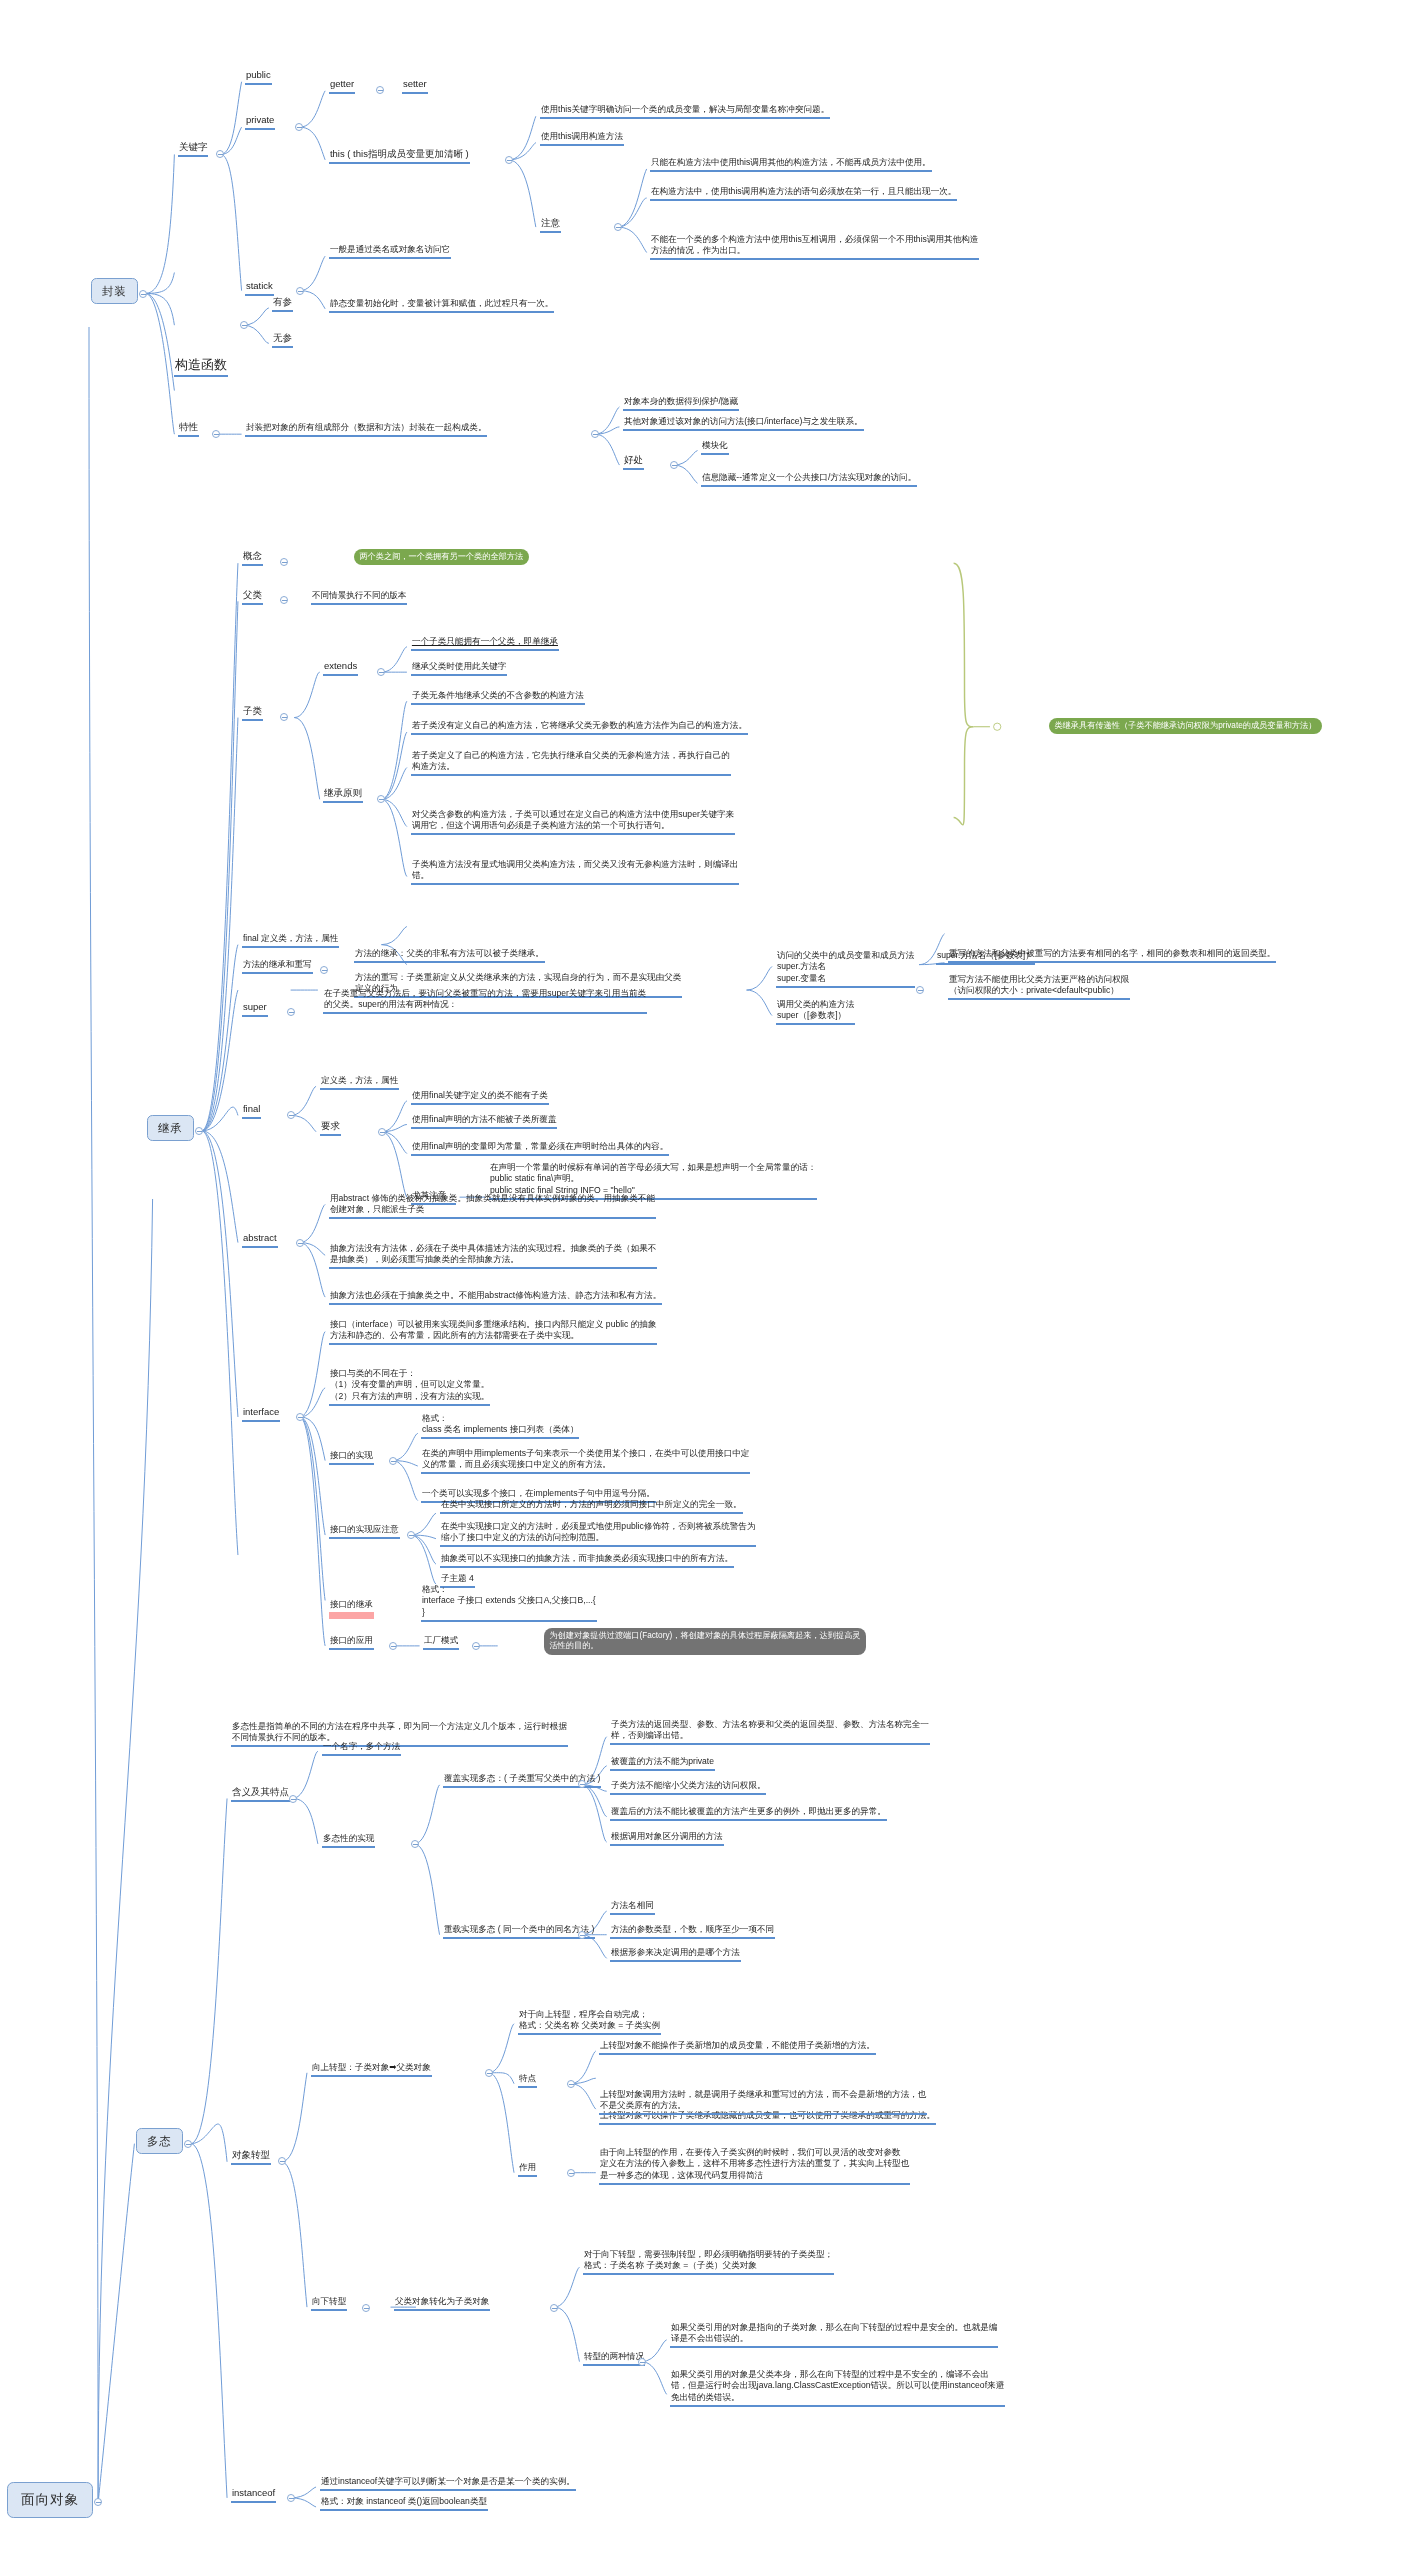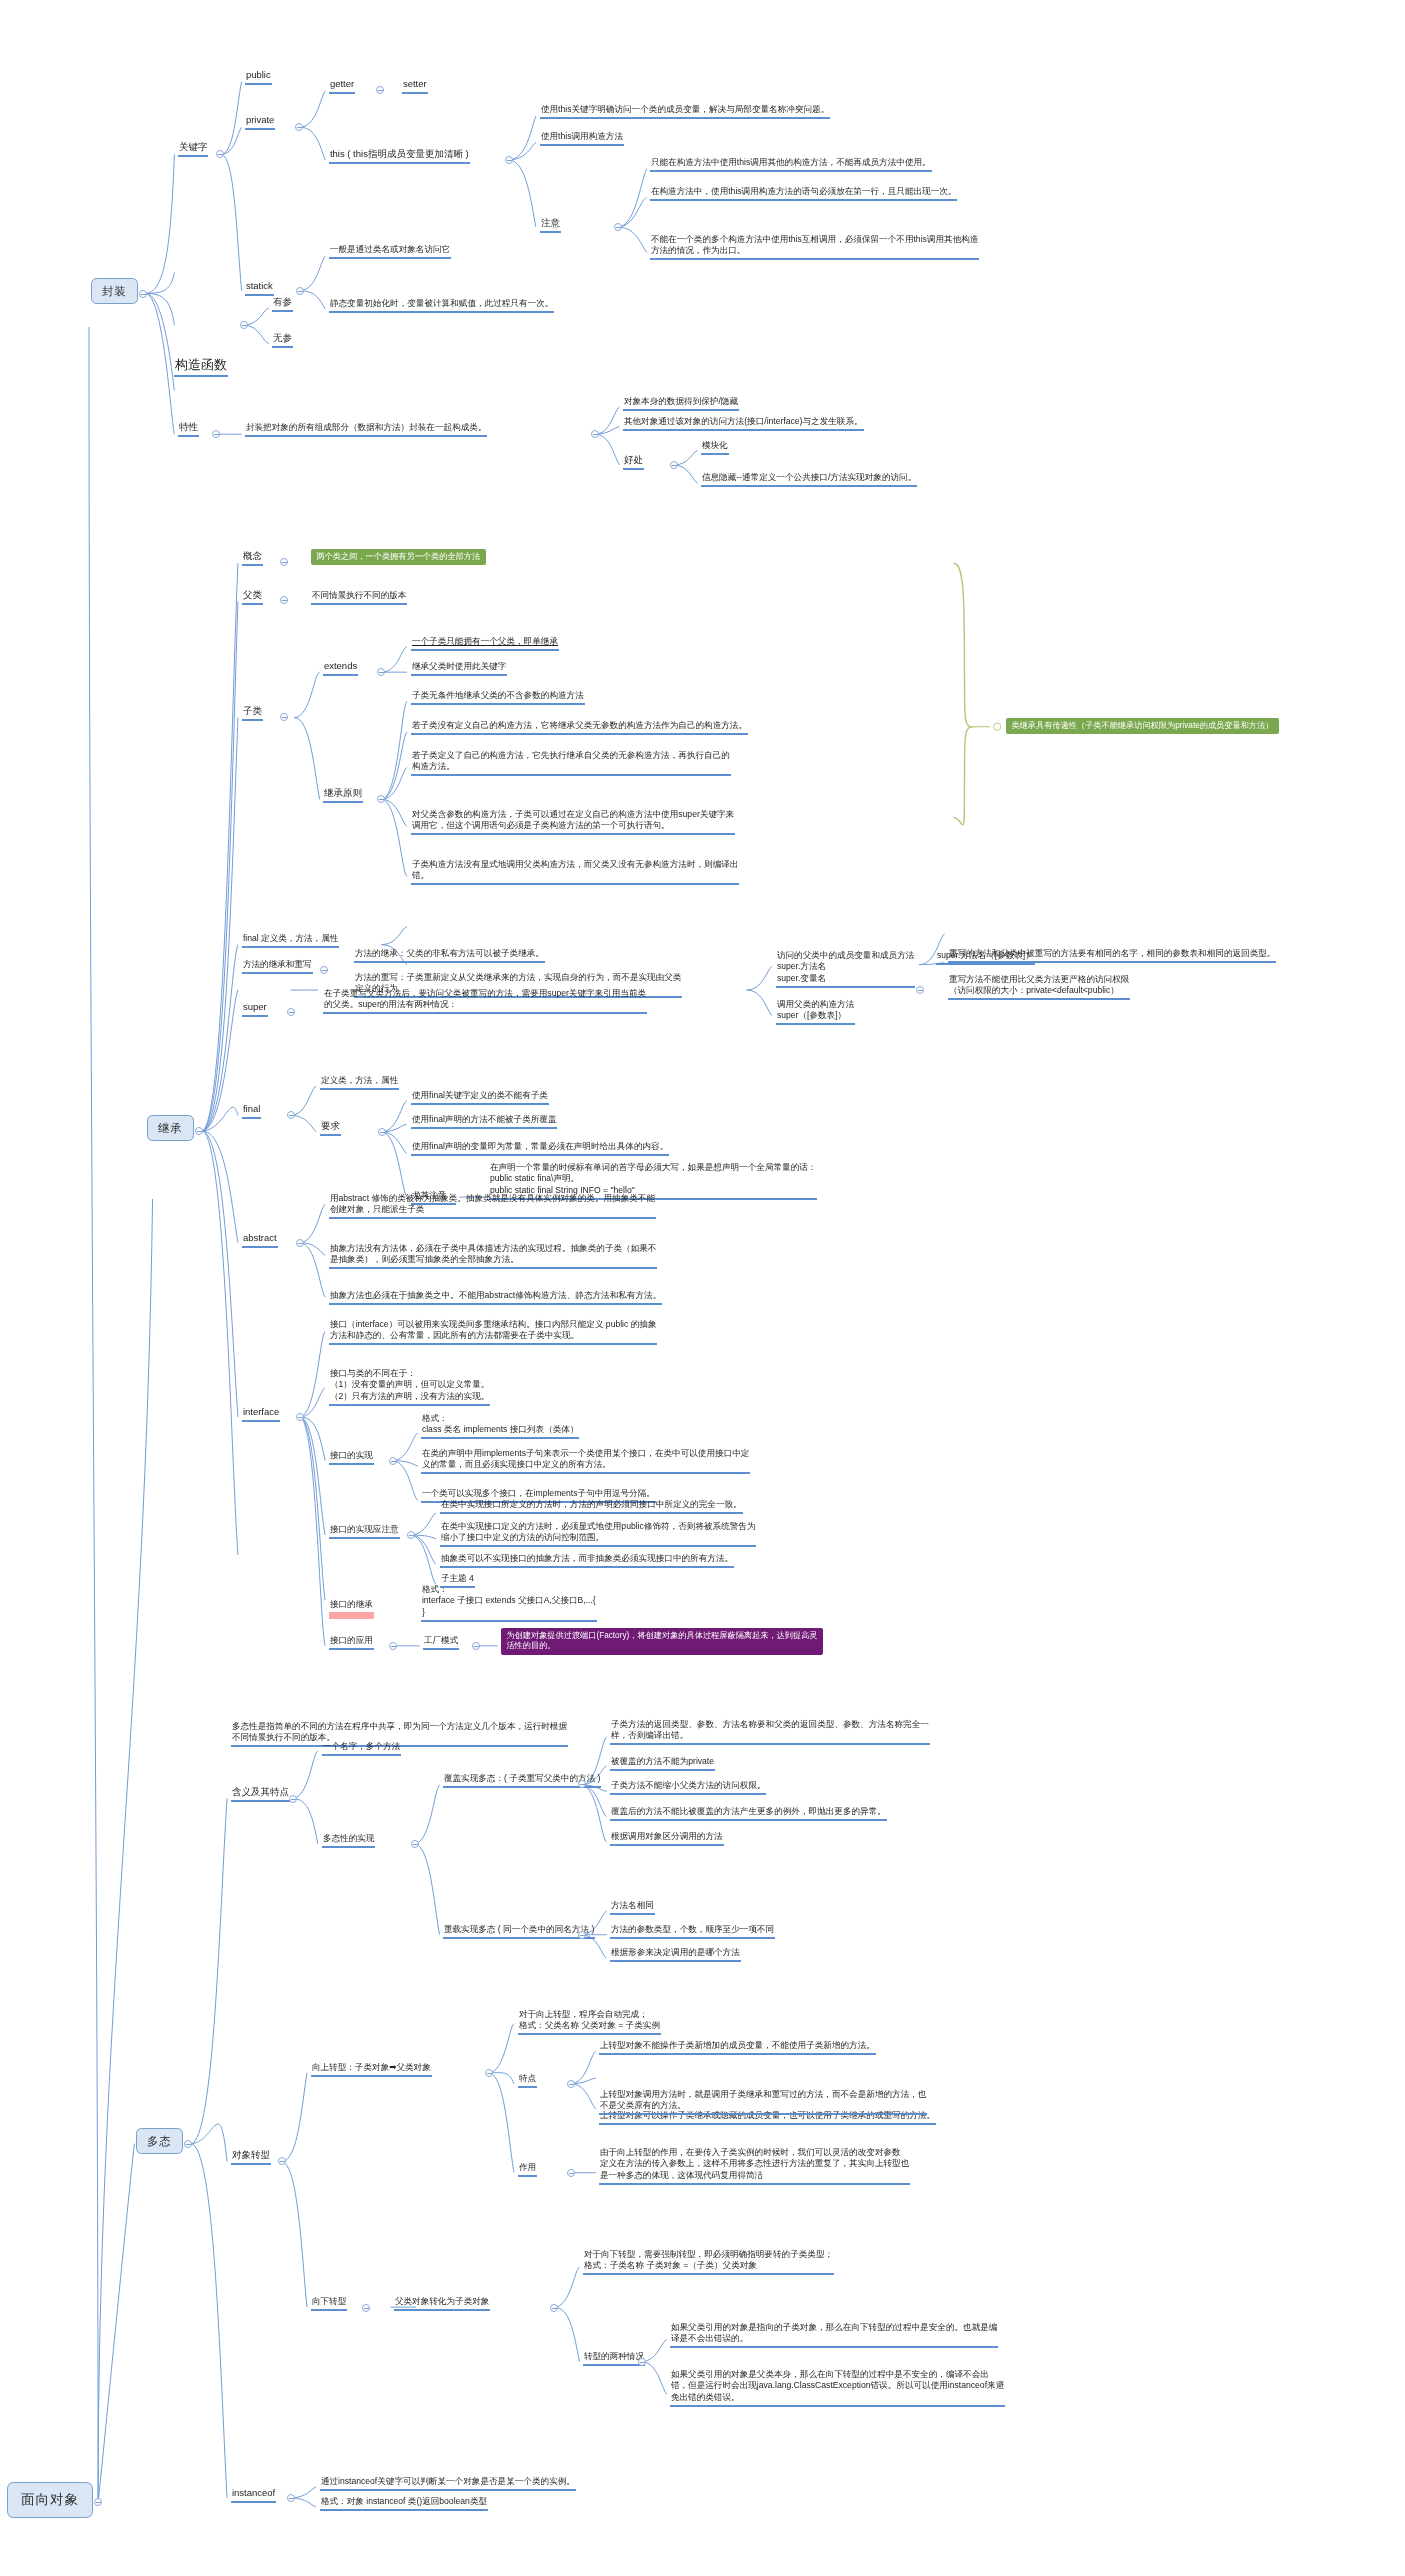--- a/index.html
+++ b/index.html
@@ -45,27 +45,28 @@
     padding:4.5px 10px;
     letter-spacing:0.9px;
     color:#2b2b2b;
   }
   
   .hl {
     position:absolute;
     font-size:8.2px;
     line-height:1.3;
     padding:2.7px 5.4px;
-    border-radius:2px;
+    border-radius:8px;
     color:#ffffff;
     border-bottom:none;
     white-space:pre-line;
+    margin-left:43px;
   }
   .hl.green { background:#7ba84e; }
-  .hl.red   { background:#701a75; }
+  .hl.red   { background:#737373; }
 
   
   .toggle {
     position:absolute;
     width:8.2px; height:8.2px;
     border:0.9px solid #8aabd6;
     border-radius:50%;
     background:#fff;
   }
   .toggle:after{

